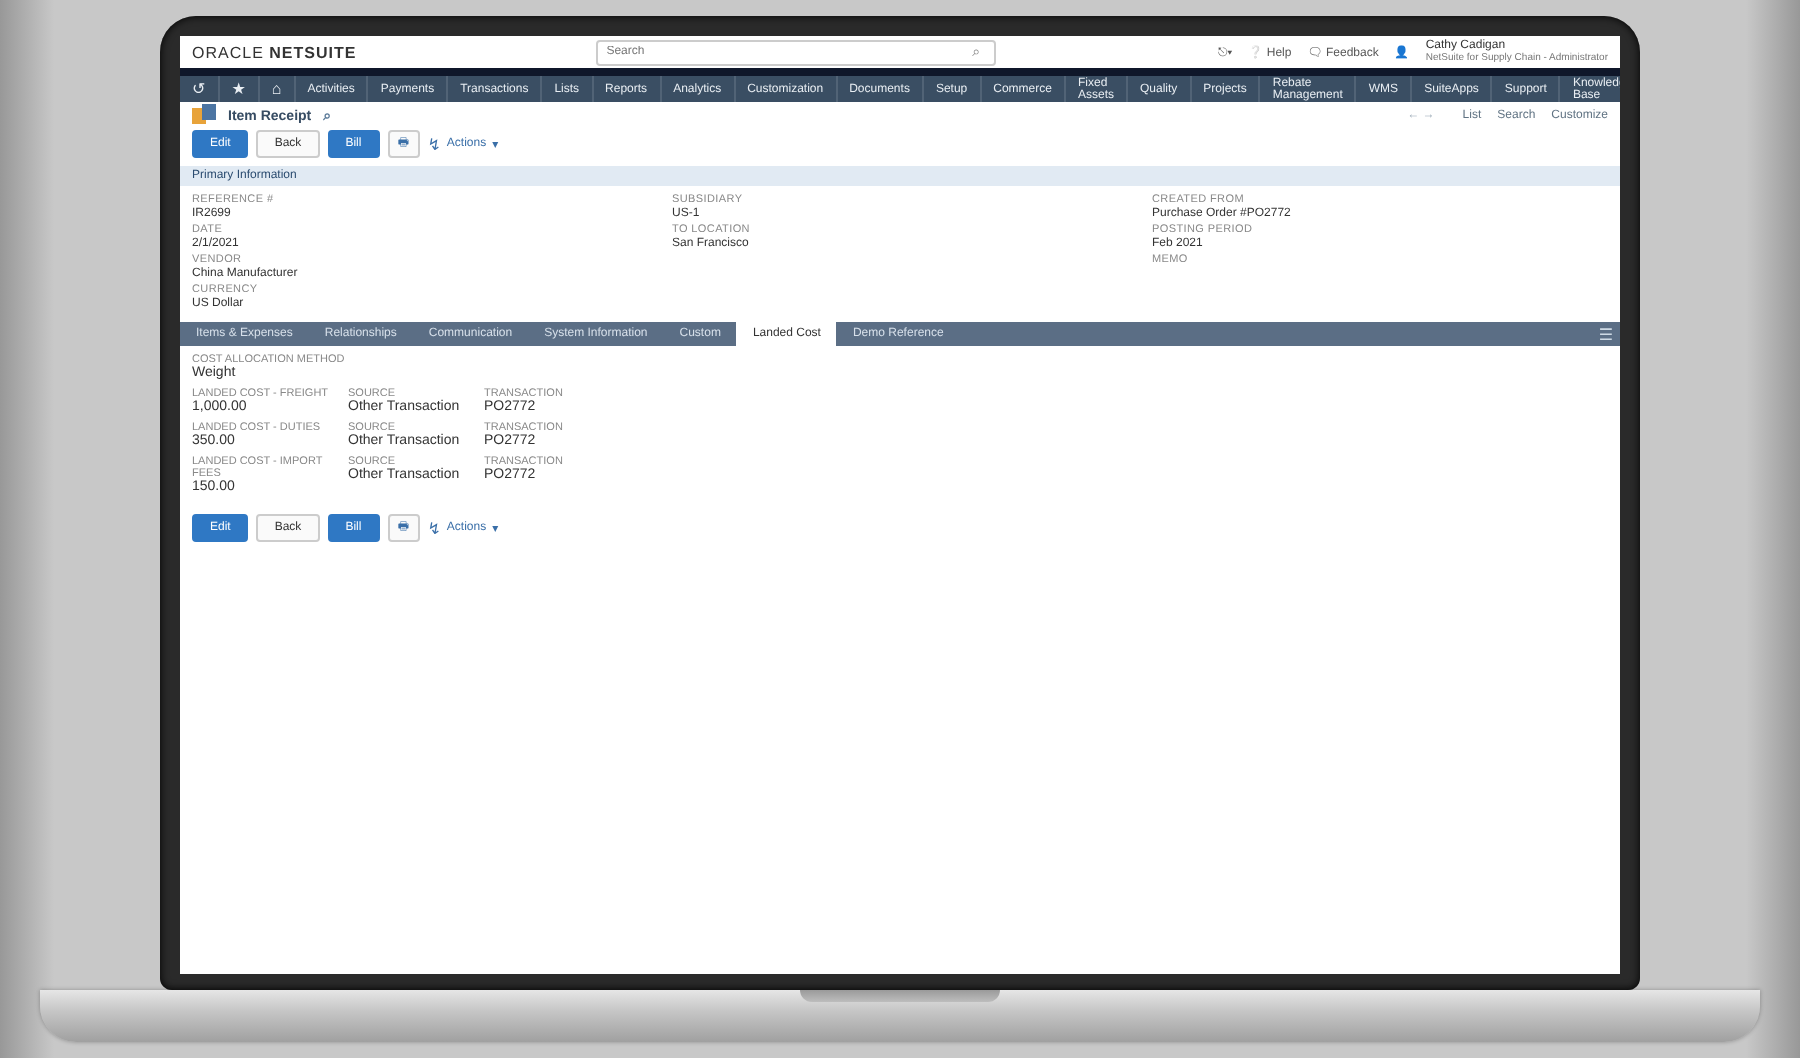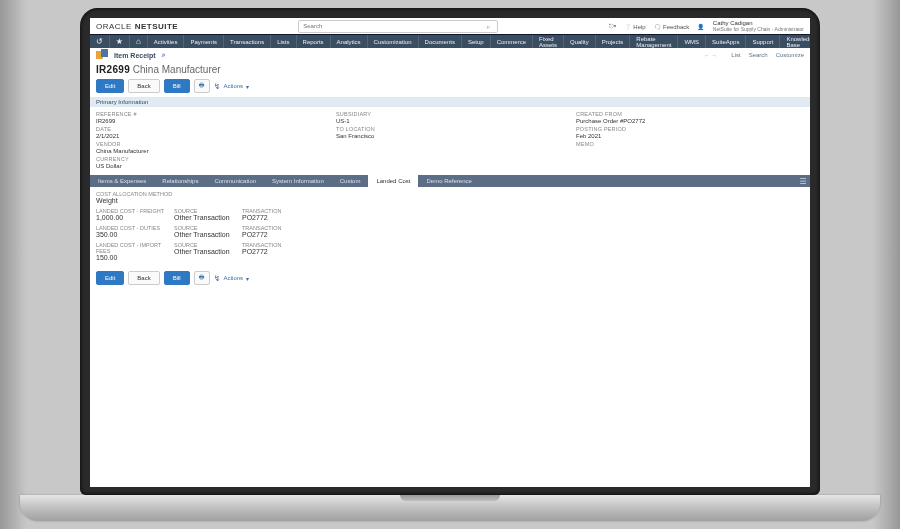--- a/index.html
+++ b/index.html
@@ -4,21 +4,21 @@
 <style>
 html,body{margin:0;padding:0;font-family:Arial,Helvetica,sans-serif;font-size:7px;color:#333;background:#fff}
 body{background:linear-gradient(to right,#989898 0,#c8c8c8 3%,#c8c8c8 97%,#989898 100%)}
 .laptop{width:900px;height:529px;position:relative}
 .bezel{position:absolute;top:8px;left:80px;right:80px;bottom:34px;background:#2a2a2a;border-radius:18px 18px 6px 6px;padding:10px 10px 8px 10px;box-shadow:inset 0 0 4px #000}
 .screen{background:#fff;width:100%;height:100%;overflow:hidden;position:relative}
 .base{position:absolute;bottom:8px;left:20px;right:20px;height:26px;background:linear-gradient(#e6e6e6,#c6c6c6 40%,#a0a0a0);border-radius:0 0 18px 18px;box-shadow:0 0 2px rgba(0,0,0,.3)}
 .base:after{content:"";position:absolute;top:0;left:50%;transform:translateX(-50%);width:100px;height:6px;background:linear-gradient(#9a9a9a,#bdbdbd);border-radius:0 0 8px 8px}
 
 
-.topbar{height:16px;display:flex;align-items:center;padding:0 6px;border-bottom:1px solid #0f172a}
+.topbar{height:16px;display:flex;align-items:center;padding:0 6px;border-bottom:4px solid #0f172a}
 .brand{font-size:8px;letter-spacing:.5px}
 .brand b{font-weight:700}
 .search{margin:0 auto 0 120px}
 .search input{width:190px;height:11px;font-size:6px;padding:0 4px;border:1px solid #ccc;border-radius:2px}
 .search .mag{position:relative;left:-14px;top:1px;color:#888}
 .userarea{display:flex;align-items:center;gap:8px;color:#555}
 .userarea .mini{font-size:6px}
 .userpair{line-height:6px}
 .userpair .u1{font-size:6px;color:#333}
 .userpair .u2{font-size:5px;color:#777}
@@ -160,24 +160,20 @@
         <span>Item Receipt</span>
         <span class="mag2">⌕</span>
         <div class="rightlinks">
           <span class="arrowset">← →</span>
           <span>List</span>
           <span>Search</span>
           <span>Customize</span>
         </div>
       </div>
 
-      <div class="recordtitle">
-        <span class="rid">IR2699</span>
-        <span>China Manufacturer</span>
-      </div>
 
       <div class="toolbar">
         <span class="btn primary">Edit</span>
         <span class="btn">Back</span>
         <span class="btn primary">Bill</span>
         <span class="btn icon">🖶</span>
         <span class="actions">
           <span class="ai">↯</span>
           <span>Actions</span>▾
         </span>

